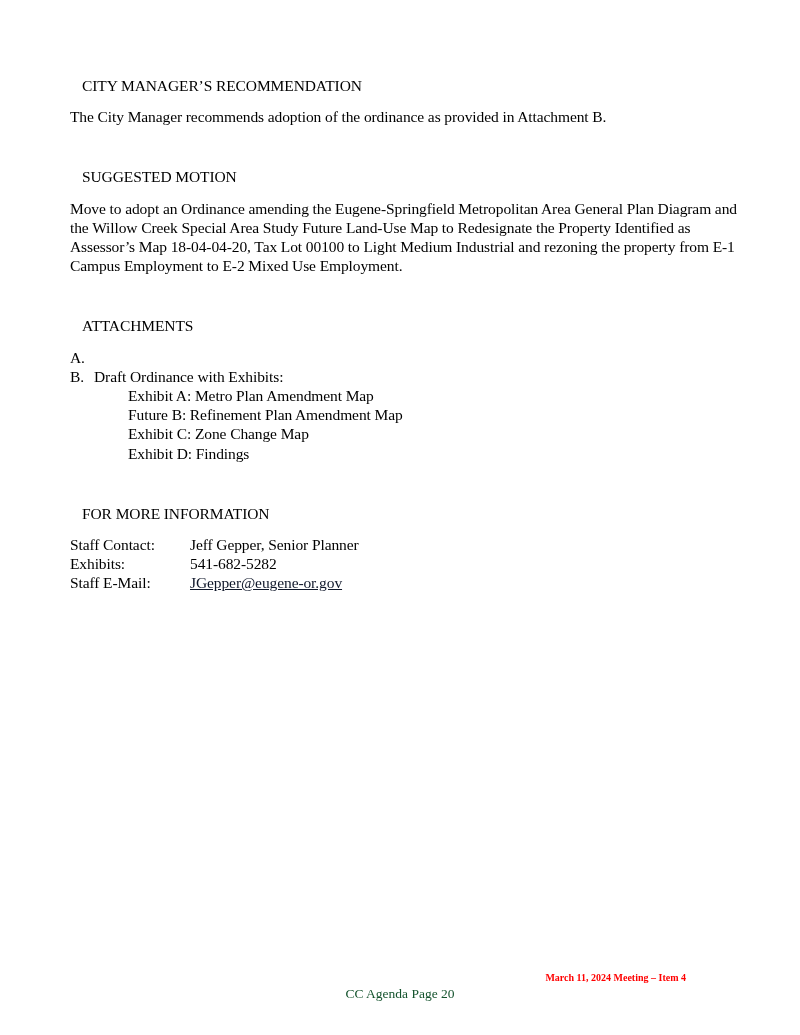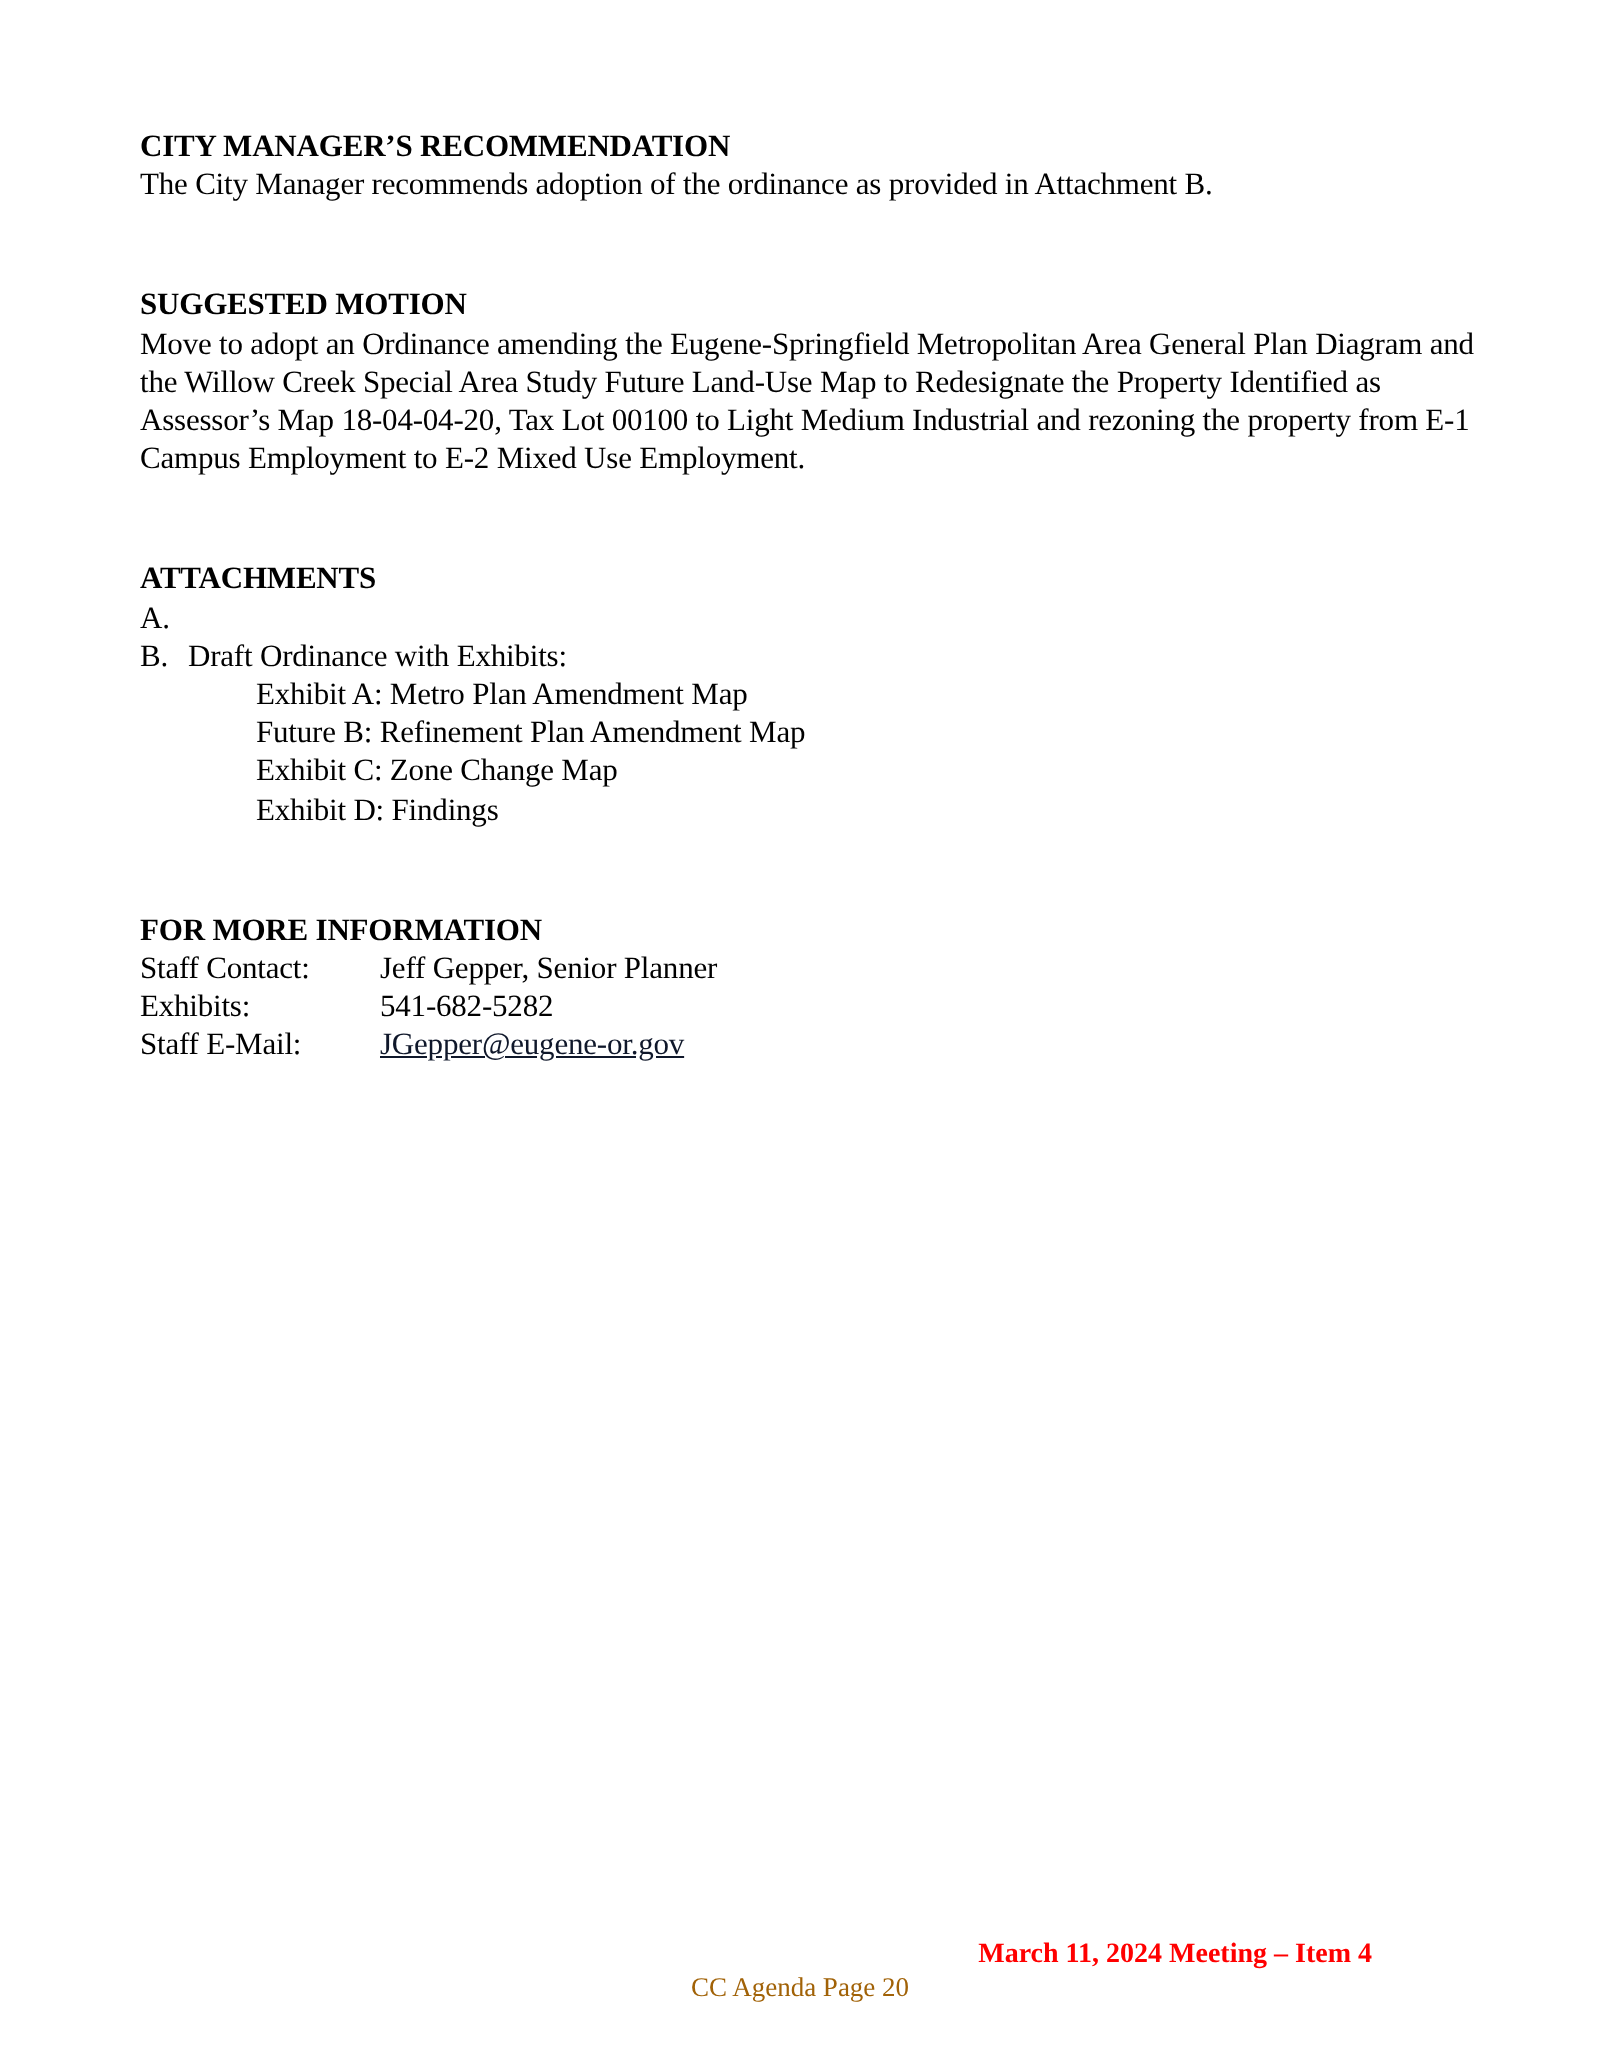--- a/index.html
+++ b/index.html
@@ -20,24 +20,24 @@
     position: absolute;
     left: 70px;
     top: 64px;
     width: 668px;
     font-size: 15.5px;
     line-height: 19.2px;
     letter-spacing: -0.1px;
   }
   section { margin: 0 0 41px 0; }
   section h2 {
-    margin: 0;
+    margin: 12px;
     font-size: 15.5px;
     line-height: 19.2px;
-    font-weight: bold;
+    font-weight: normal;
   }
   section p { margin: 0; }
   .att-item {
     display: flex;
   }
   .att-item .marker {
     width: 24px;
     flex: 0 0 24px;
   }
   .exhibits {
@@ -52,34 +52,34 @@
   }
   .info-row a.value {
     color: #0f172a;
     text-decoration: underline;
     cursor: pointer;
   }
   .footer-meeting {
     position: absolute;
     top: 970px;
     right: 114px;
-    font-size: 14px;
+    font-size: 10px;
     line-height: 15px;
     font-weight: bold;
     color: #ff0000;
   }
   .footer-page {
     position: absolute;
     top: 986px;
     left: 0;
     width: 800px;
     text-align: center;
     font-size: 13.5px;
     line-height: 16px;
-    color: #a16207;
+    color: #14532d;
   }
 </style>
 </head>
 <body>
 
 <div class="page">
   <div class="content">
 
     <section>
       <h2>CITY MANAGER’S RECOMMENDATION</h2>

